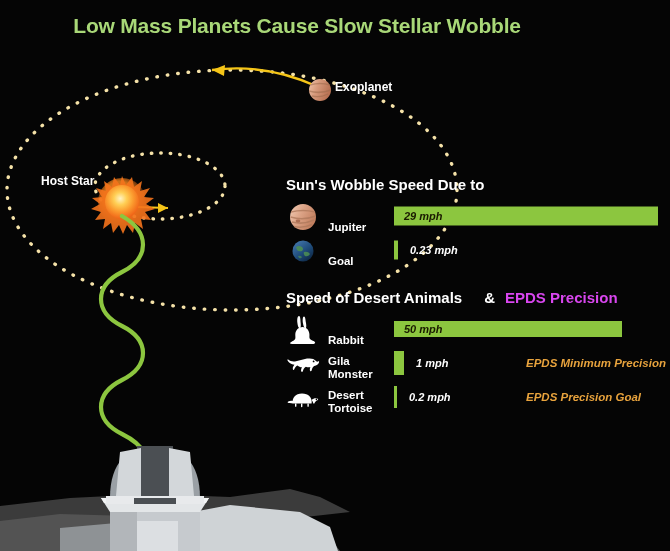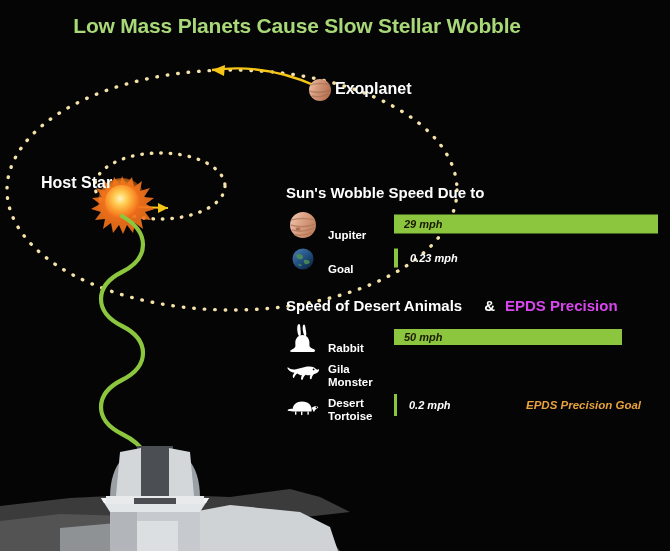--- a/index.html
+++ b/index.html
@@ -37,32 +37,32 @@
     position: absolute;
     top: 0;
     left: 0;
     width: 670px;
     height: 551px;
   }
 
   .label-white {
     position: absolute;
     color: #ffffff;
-    font-size: 16px;
+    font-size: 12px;
     font-weight: bold;
     white-space: nowrap;
   }
   #label-exoplanet { left: 335px; top: 80px; }
   #label-host-star { left: 41px; top: 174px; }
 
   
   .panel {
     position: absolute;
     left: 286px;
-    top: 184px;
+    top: 176px;
     width: 372px;
   }
   .section-heading {
     font-size: 15px;
     font-weight: bold;
     color: #ffffff;
     margin-bottom: 6px;
     white-space: nowrap;
   }
   .section-heading .amp {
@@ -295,20 +295,25 @@
     </div>
 
     <div class="row">
       <div class="row-icon">
         <svg width="34" height="22" viewBox="0 0 34 22" fill="#ffffff">
           <path d="M30 8 C 28 5.6 25 5 21 5.6 C 17 6.2 13 8 9 8.4 C 6 8.7 4 8 2.6 6.8 C 1.6 6 1 6.4 1.6 7.6 C 2.6 9.6 5 11.4 8.5 11.8 C 7.4 13 6.6 14.6 6.8 16 C 7 17.4 8 17.2 8.4 16 C 8.9 14.4 10 13 11.6 12.4 C 13 13.6 14.6 14.4 16 14.2 C 15.2 15.6 14.8 17.2 15.2 18.3 C 15.7 19.4 16.6 19.1 16.9 17.9 C 17.3 16.3 18.4 14.7 19.9 13.8 C 21.4 14.4 23 14.5 24.4 14 C 23.8 15.4 23.6 16.9 24.1 17.8 C 24.7 18.8 25.5 18.4 25.7 17.2 C 26 15.6 26.9 14 28.2 13 C 30.6 12.4 32.4 11 33 9.4 C 33.4 8.3 32.8 7.9 31.8 8.5 C 31.2 8.9 30.6 8.8 30 8 Z"></path>
           <circle cx="27.6" cy="8.4" r="0.9" fill="#000000"></circle>
         </svg>
       </div>
       <div class="row-label">Gila Monster</div>
+      <div class="bar-area">
+        <div class="bar" id="bar-gila" style="width: 10px; height: 24px; background: rgb(140, 198, 63);"></div>
+        <div class="bar-value outside" id="val-gila" style="left: 22px;">1 mph</div>
+        <div class="epds-note" id="note-gila" style="left: 132px;">EPDS Minimum Precision</div>
+      </div>
     </div>
 
     <div class="row">
       <div class="row-icon">
         <svg width="34" height="22" viewBox="0 0 34 22" fill="#ffffff">
           <path d="M7 16.5 C 5.5 11 9.5 6.5 16 6.5 C 22.5 6.5 26.4 10.6 25.6 16.5 Z"></path>
           <path d="M25.6 13 C 27 11.6 29 11 31 11.4 C 32.4 11.7 32.6 12.6 31.4 13.2 C 30 13.9 29 14.8 28.6 16.1 C 28.3 17.1 27.4 17 27.2 16 C 27 15 26.4 14 25.6 13 Z"></path>
           <circle cx="30.4" cy="12.4" r="0.8" fill="#000000"></circle>
           <path d="M7.4 14 C 5.6 13.4 3.6 13.6 2.2 14.6 C 1.2 15.3 1.6 16 3 15.9 C 4.6 15.8 6 16.1 7 16.6 Z"></path>
           <path d="M9 16.6 L 9 19.2 C 9 20 10.4 20 10.4 19.2 L 10.4 16.6 Z"></path>

